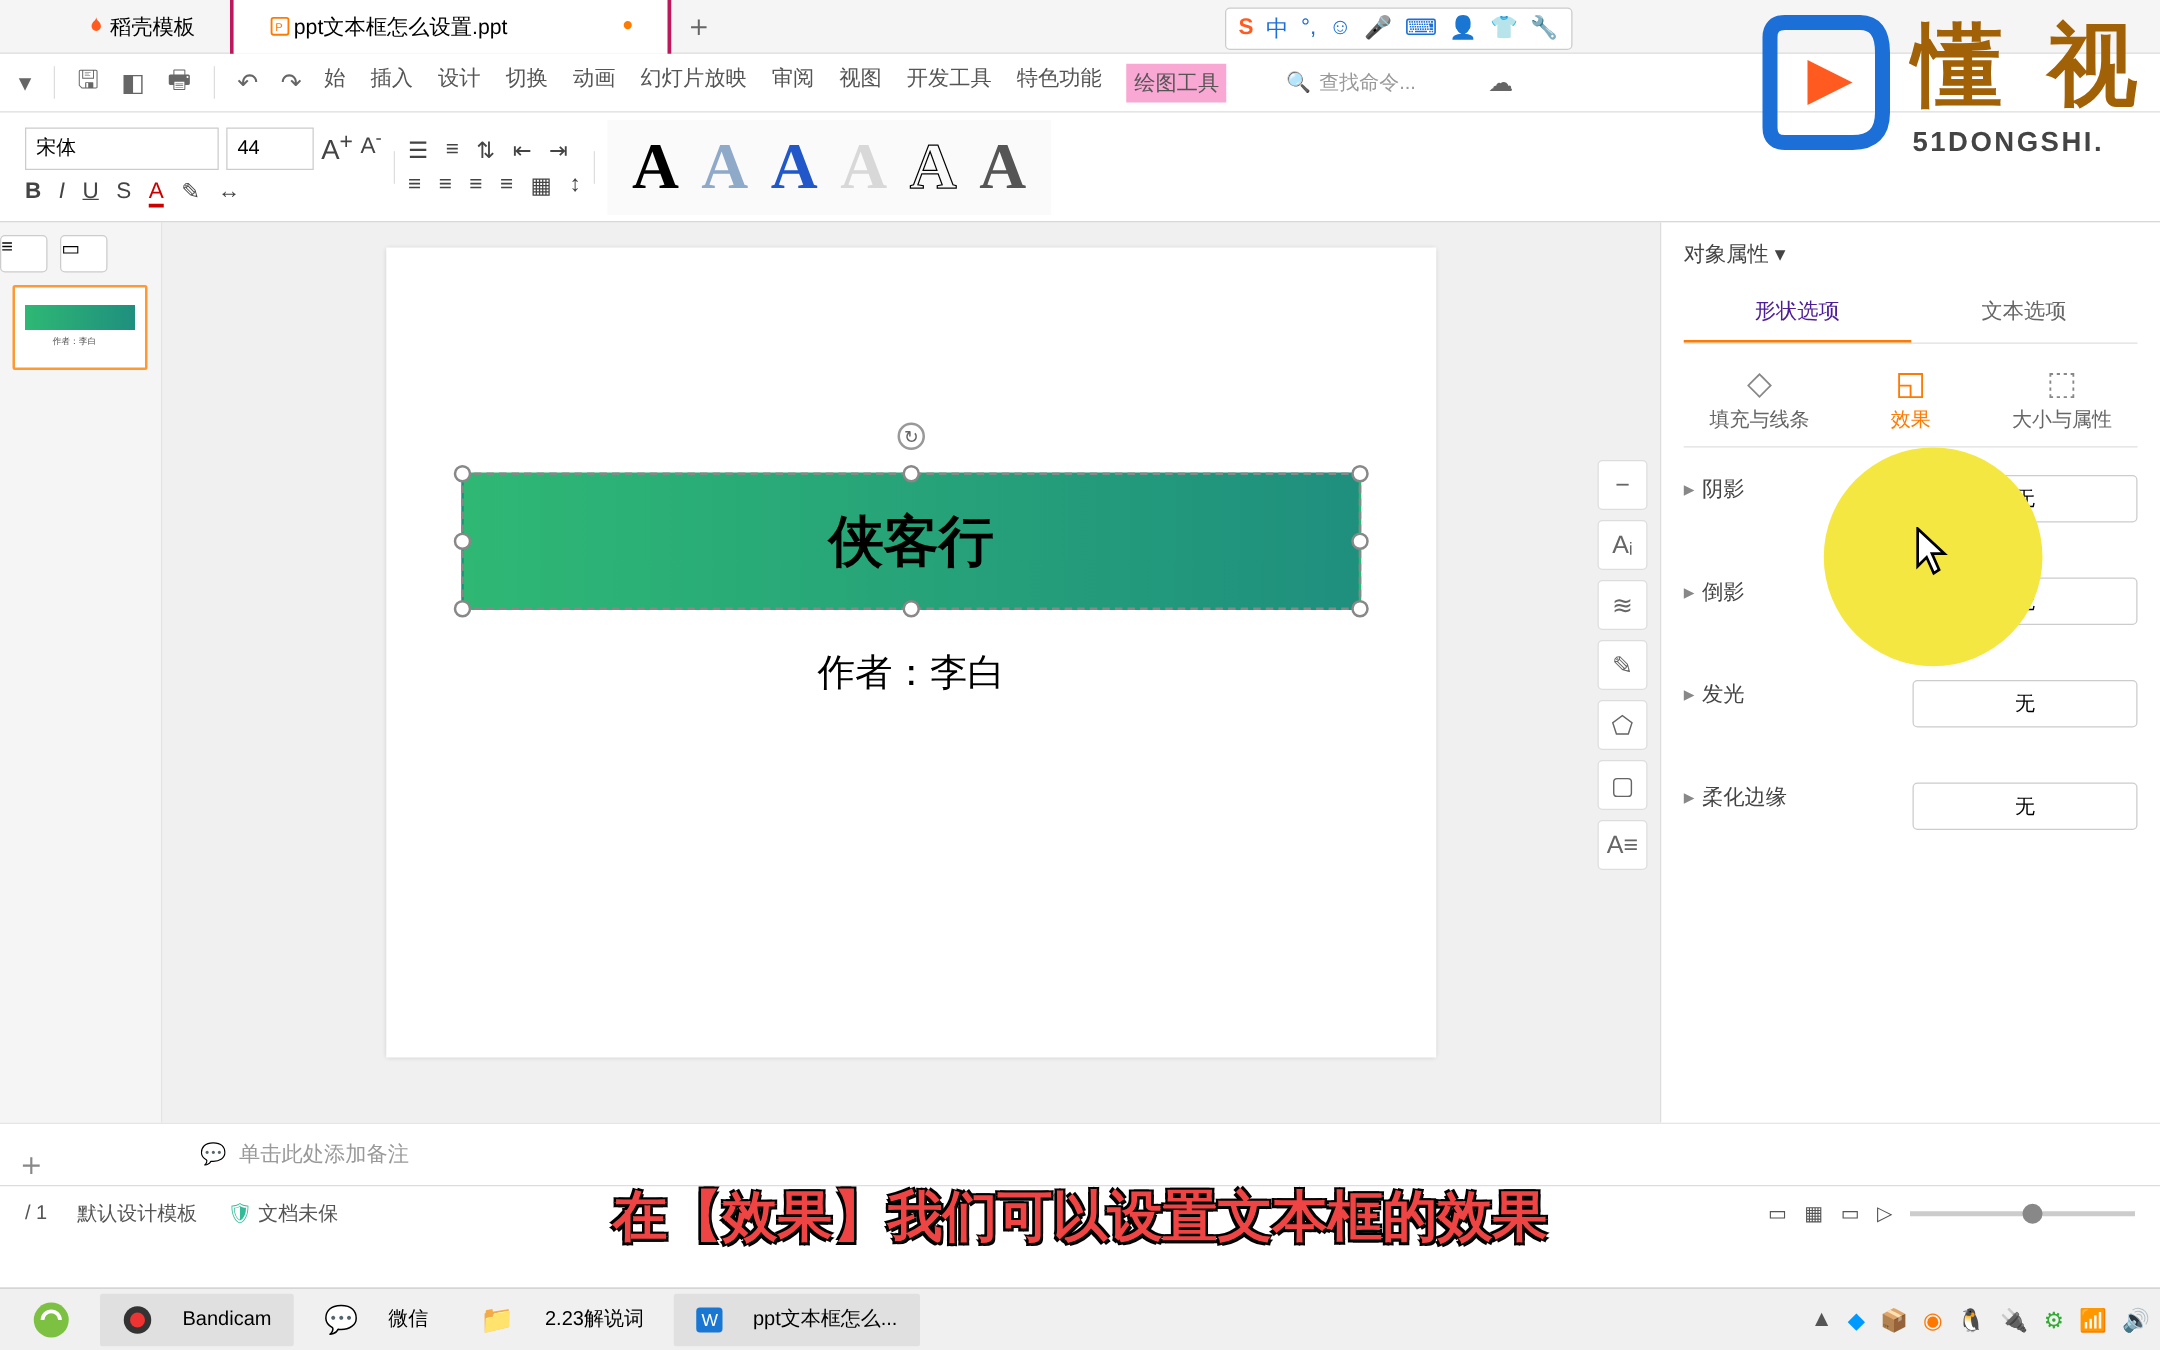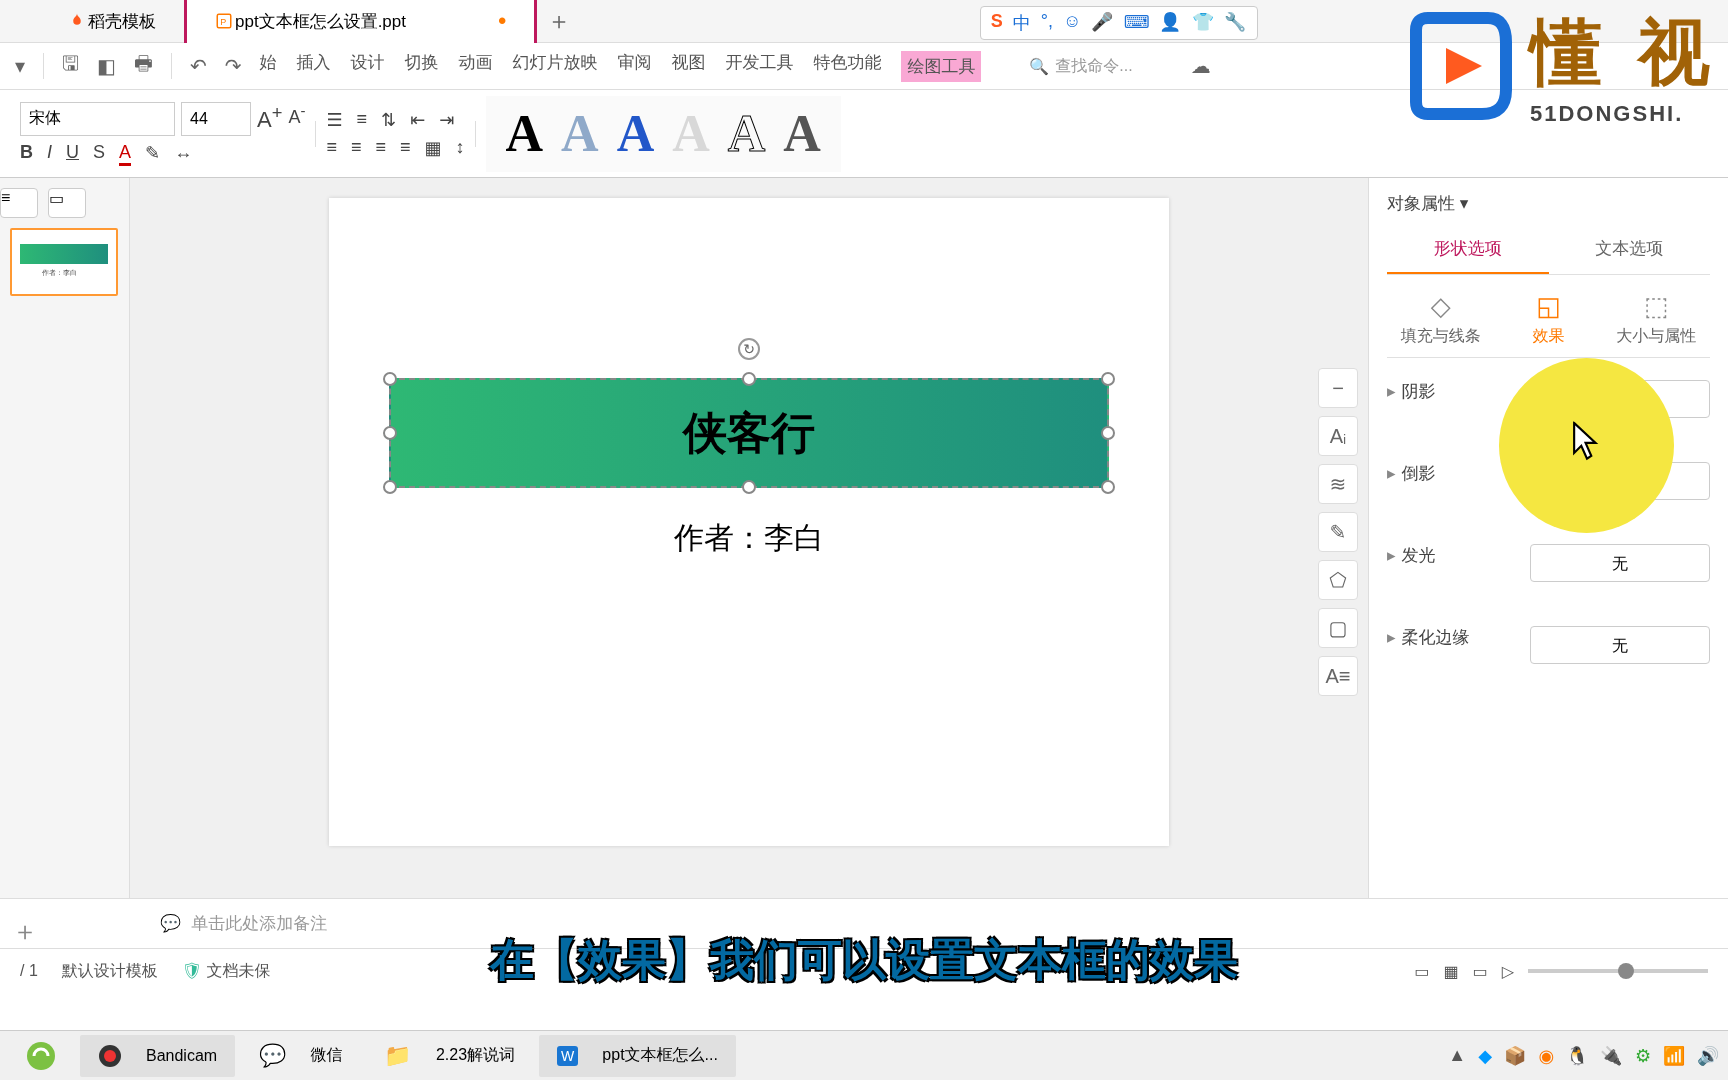--- a/index.html
+++ b/index.html
@@ -42,25 +42,25 @@
 .vt-btn { width: 38px; height: 30px; border: 1px solid #ccc; background: #fff; border-radius: 4px; }
 .slide { width: 840px; height: 648px; background: #fff; box-shadow: 0 0 4px rgba(0,0,0,0.15); position: relative; }
 .textbox { position: absolute; top: 180px; left: 60px; width: 720px; height: 110px; background: linear-gradient(90deg, #2eb874, #1f8f7e); border: 2px dashed #888; display: flex; align-items: center; justify-content: center; font-size: 44px; font-family: SimSun, serif; font-weight: bold; }
 .handle { position: absolute; width: 14px; height: 14px; background: #fff; border: 2px solid #888; border-radius: 50%; }
 .rotate-handle { position: absolute; top: -40px; left: 50%; transform: translateX(-50%); width: 22px; height: 22px; border: 2px solid #999; border-radius: 50%; background: #fff; display: flex; align-items: center; justify-content: center; font-size: 14px; color: #666; }
 .subtitle { position: absolute; top: 320px; left: 0; right: 0; text-align: center; font-size: 30px; font-family: SimSun, serif; }
 .float-tools { position: absolute; right: 10px; top: 190px; display: flex; flex-direction: column; gap: 8px; }
 .ft-btn { width: 40px; height: 40px; background: #fff; border: 1px solid #ddd; border-radius: 4px; display: flex; align-items: center; justify-content: center; font-size: 20px; color: #666; }
 
 
-.right-panel { width: 360px; border-left: 1px solid #ddd; background: #fff; padding: 14px 18px; position: relative; }
+.right-panel { width: 400px; border-left: 1px solid #ddd; background: #fff; padding: 14px 18px; position: relative; }
 .panel-title { font-size: 17px; color: #444; margin-bottom: 10px; }
 .panel-tabs { display: flex; border-bottom: 1px solid #e0e0e0; }
 .panel-tab { flex: 1; text-align: center; padding: 12px 0; font-size: 17px; color: #666; }
-.panel-tab.active { color: #be185d; border-bottom: 2px solid #ff7a00; }
+.panel-tab.active { color: #4c1d95; border-bottom: 2px solid #ff7a00; }
 .sub-tabs { display: flex; padding: 16px 0 10px; border-bottom: 1px solid #e0e0e0; }
 .sub-tab { flex: 1; text-align: center; font-size: 16px; color: #666; }
 .sub-tab.active { color: #ff7a00; }
 .sub-tab-icon { font-size: 26px; display: block; margin-bottom: 4px; color: #888; }
 .sub-tab.active .sub-tab-icon { color: #ff7a00; }
 .effect-row { display: flex; align-items: flex-start; justify-content: space-between; padding: 22px 0; }
 .effect-label { font-size: 17px; color: #444; }
 .effect-select { width: 180px; height: 38px; border: 1px solid #ccc; border-radius: 4px; text-align: center; line-height: 38px; font-size: 16px; }
 .caret { color: #888; margin-right: 6px; }
 
@@ -68,21 +68,21 @@
 .cursor-highlight { position: absolute; width: 175px; height: 175px; background: #f5e741; border-radius: 50%; pointer-events: none; z-index: 100; }
 .cursor-arrow { position: absolute; font-size: 36px; color: #222; z-index: 101; left: 50%; top: 50%; transform: translate(-50%, -50%); }
 
 
 .notes-bar { height: 50px; border-top: 1px solid #ddd; display: flex; align-items: center; padding: 0 160px; color: #999; font-size: 17px; gap: 10px; }
 
 
 .status-bar { height: 45px; border-top: 1px solid #ddd; display: flex; align-items: center; padding: 0 20px; gap: 24px; font-size: 16px; color: #555; }
 
 
-.caption { position: absolute; bottom: 90px; left: 0; right: 0; text-align: center; font-size: 44px; color: #0369a1; text-shadow: -2px -2px 0 #000, 2px -2px 0 #000, -2px 2px 0 #000, 2px 2px 0 #000; font-weight: bold; z-index: 50; }
+.caption { position: absolute; bottom: 77px; left: 0; right: 0; text-align: center; font-size: 44px; color: #ef4444; text-shadow: -2px -2px 0 #000, 2px -2px 0 #000, -2px 2px 0 #000, 2px 2px 0 #000; font-weight: bold; z-index: 50; }
 
 
 .taskbar { position: absolute; bottom: 0; left: 0; right: 0; height: 50px; background: #f0f0f0; border-top: 1px solid #ccc; display: flex; align-items: center; padding: 0 8px; gap: 6px; }
 .task-item { height: 42px; padding: 0 18px; display: flex; align-items: center; gap: 24px; font-size: 16px; border-radius: 2px; }
 .task-item.active { background: #e0e0e0; }
 .tray { margin-left: auto; display: flex; gap: 12px; align-items: center; }
 .tray-icon { font-size: 18px; color: #555; }
 
 
 .logo-wm { position: absolute; top: 5px; right: 10px; display: flex; align-items: center; gap: 12px; z-index: 200; }

